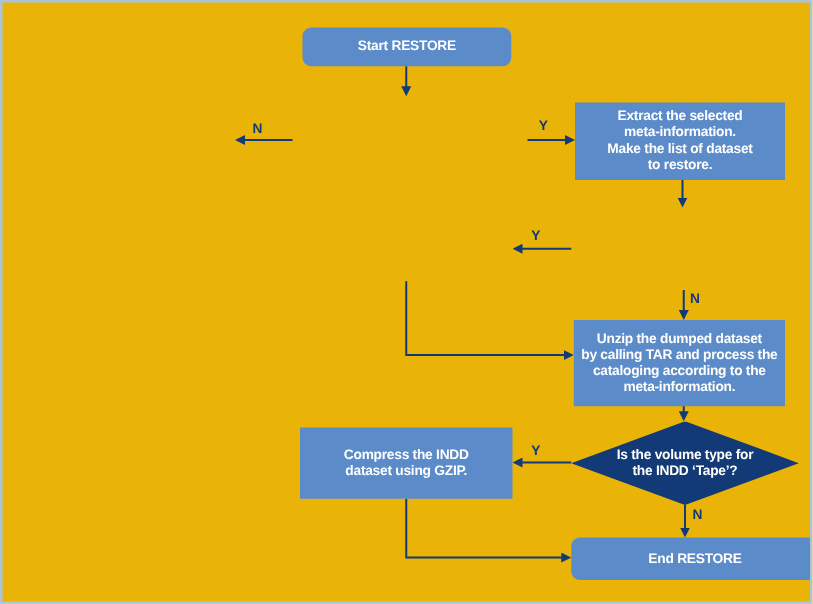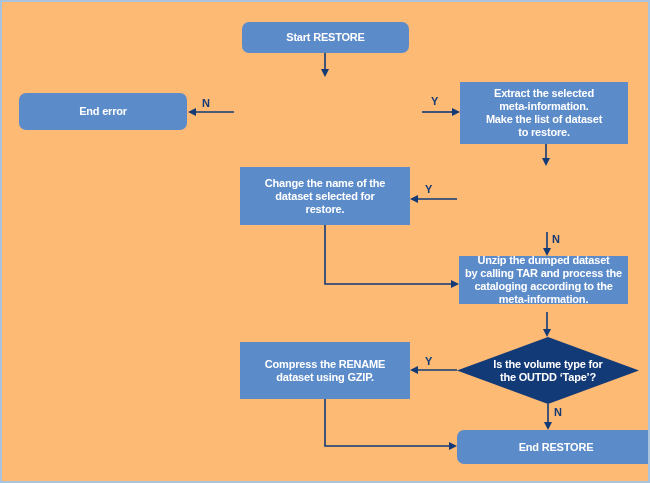--- a/index.html
+++ b/index.html
@@ -1,21 +1,21 @@
 <!DOCTYPE html>
 <html><head>
 <meta charset="utf-8">
 <style>
   html,body{margin:0;padding:0;background:#fff;}
   .page{
     position:relative;
     width:650px;height:483px;
     box-sizing:border-box;
     border:2px solid #aac4de;
-    background:#fdba74;
+    background:#eab308;
     font-family:"Liberation Sans", sans-serif;
     overflow:hidden;
   }
   .connectors{position:absolute;left:0;top:0;width:650px;height:483px;}
   .node{
     position:absolute;
     display:flex;align-items:center;justify-content:center;
     text-align:center;
     color:#ffffff;
     font-weight:bold;
@@ -36,21 +36,21 @@
     font-weight:bold;
     font-size:11px;
   }
   
   .n-start      {left:240px; top:20px;  width:167px; height:31px;}
   .n-d1         {left:232px; top:75px;  width:188px; height:72px;}
   .n-end-error  {left:17px;  top:91px;  width:168px; height:37px;}
   .n-extract    {left:458px; top:80px;  width:168px; height:62px;}
   .n-d2         {left:455px; top:164px; width:180px; height:66px;}
   .n-change     {left:238px; top:165px; width:170px; height:58px;}
-  .n-unzip      {left:457px; top:254px; width:169px; height:48px;text-align:center;}
+  .n-unzip      {left:457px; top:254px; width:169px; height:69px;text-align:center;}
   .n-d3         {left:455px; top:335px; width:182px; height:67px;}
   .n-compress   {left:238px; top:340px; width:170px; height:57px;}
   .n-end-restore{left:455px; top:428px; width:198px; height:34px;}
   
   .l-d1-no {left:200px; top:95px;}
   .l-d1-yes{left:429px; top:93px;}
   .l-d2-yes{left:423px; top:181px;}
   .l-d2-no {left:550px; top:231px;}
   .l-d3-yes{left:423px; top:353px;}
   .l-d3-no {left:552px; top:404px;}
@@ -77,41 +77,37 @@
       <path d="M545 310 V328" marker-end="url(#arrow)"></path>
       <path d="M455 368 H415" marker-end="url(#arrow)"></path>
       <path d="M546 402 V421" marker-end="url(#arrow)"></path>
       <path d="M323 397 V444 H448" marker-end="url(#arrow)"></path>
     </g>
   </svg>
 
   <div class="node box rounded n-start">Start RESTORE</div>
 
 
-  <div class="node box rounded n-end-error">End error</div>
 
   <div class="node box n-extract">Extract the selected
 meta-information.
 Make the list of dataset
 to restore.</div>
 
 
-  <div class="node box n-change">Change the name of the
-dataset selected for
-restore.</div>
 
   <div class="node box n-unzip">Unzip the dumped dataset
 by calling TAR and process the
 cataloging according to the
 meta-information.</div>
 
   <div class="node diamond n-d3">Is the volume type for
-the OUTDD ‘Tape’?</div>
+the INDD ‘Tape’?</div>
 
-  <div class="node box n-compress">Compress the RENAME
+  <div class="node box n-compress">Compress the INDD
 dataset using GZIP.</div>
 
   <div class="node box rounded n-end-restore">End RESTORE</div>
 
   <div class="edge-label l-d1-no">N</div>
   <div class="edge-label l-d1-yes">Y</div>
   <div class="edge-label l-d2-yes">Y</div>
   <div class="edge-label l-d2-no">N</div>
   <div class="edge-label l-d3-yes">Y</div>
   <div class="edge-label l-d3-no">N</div>

